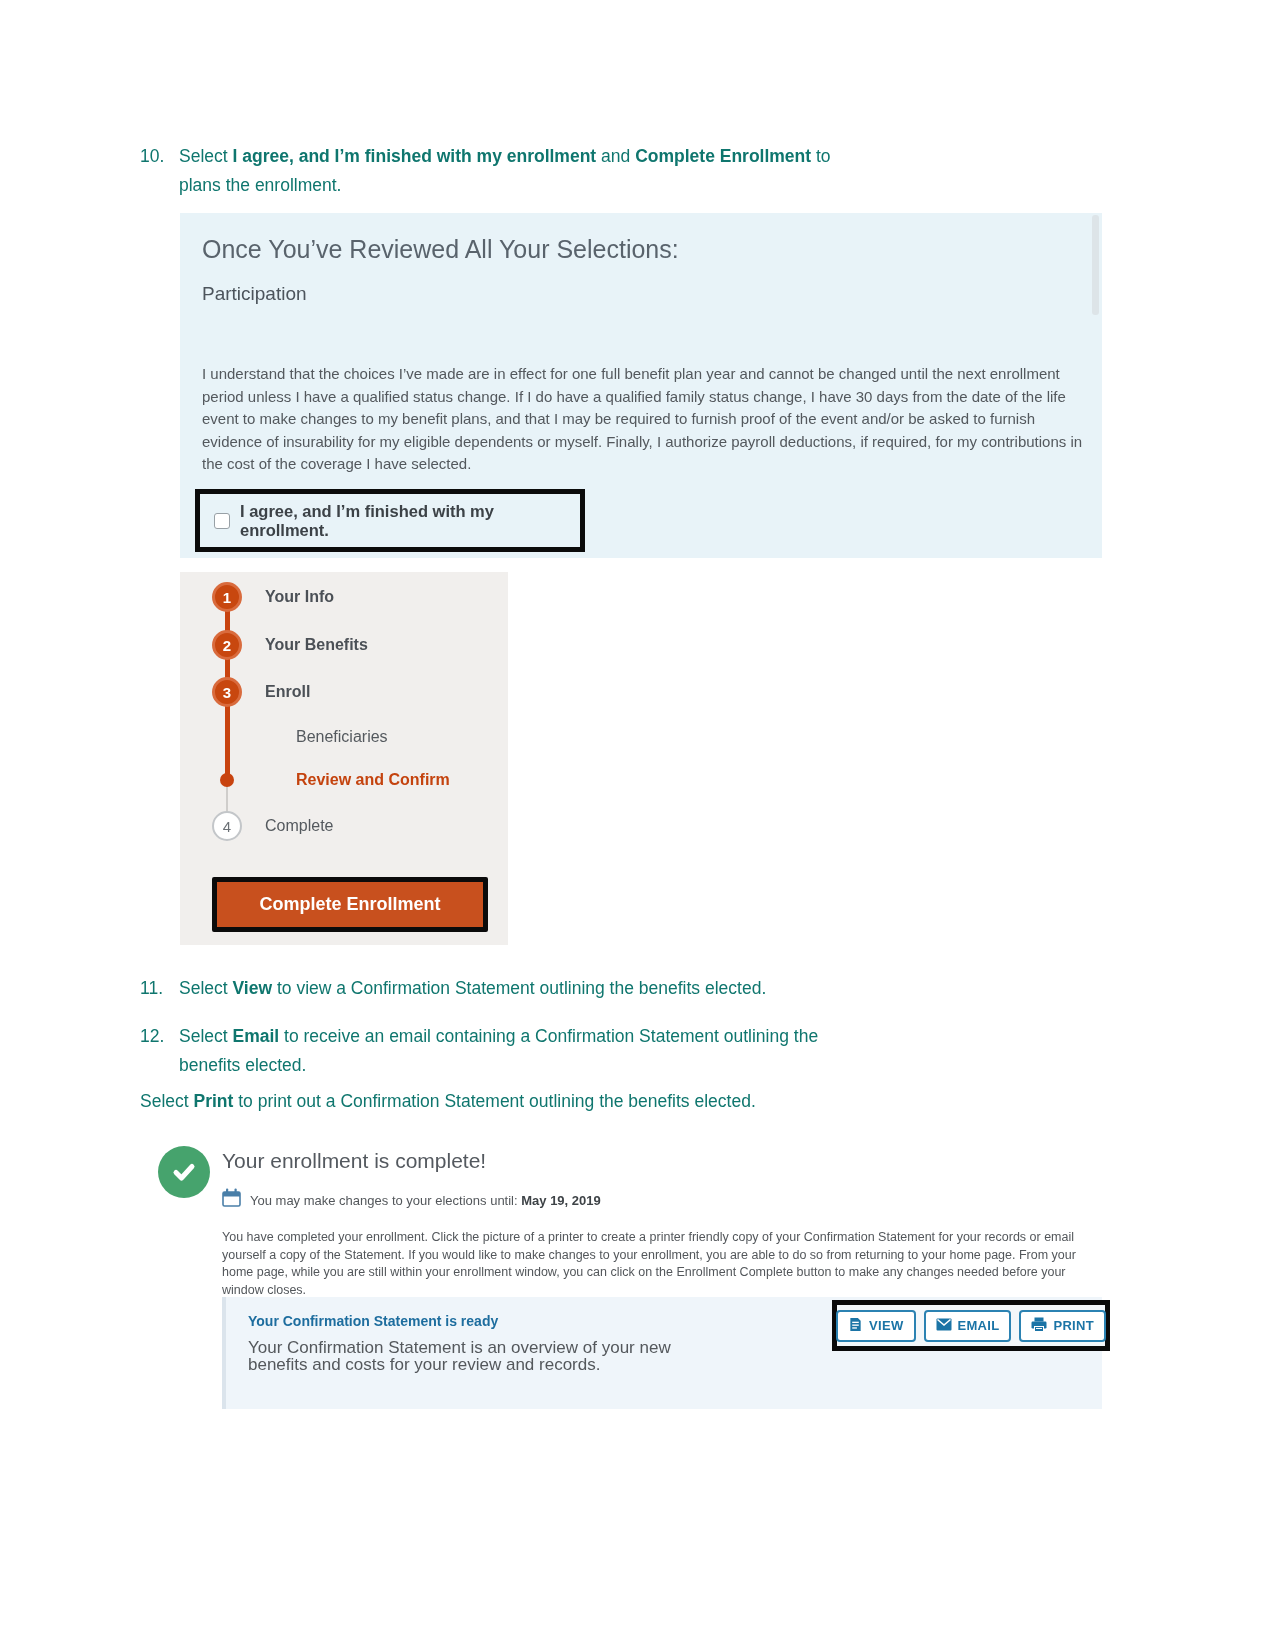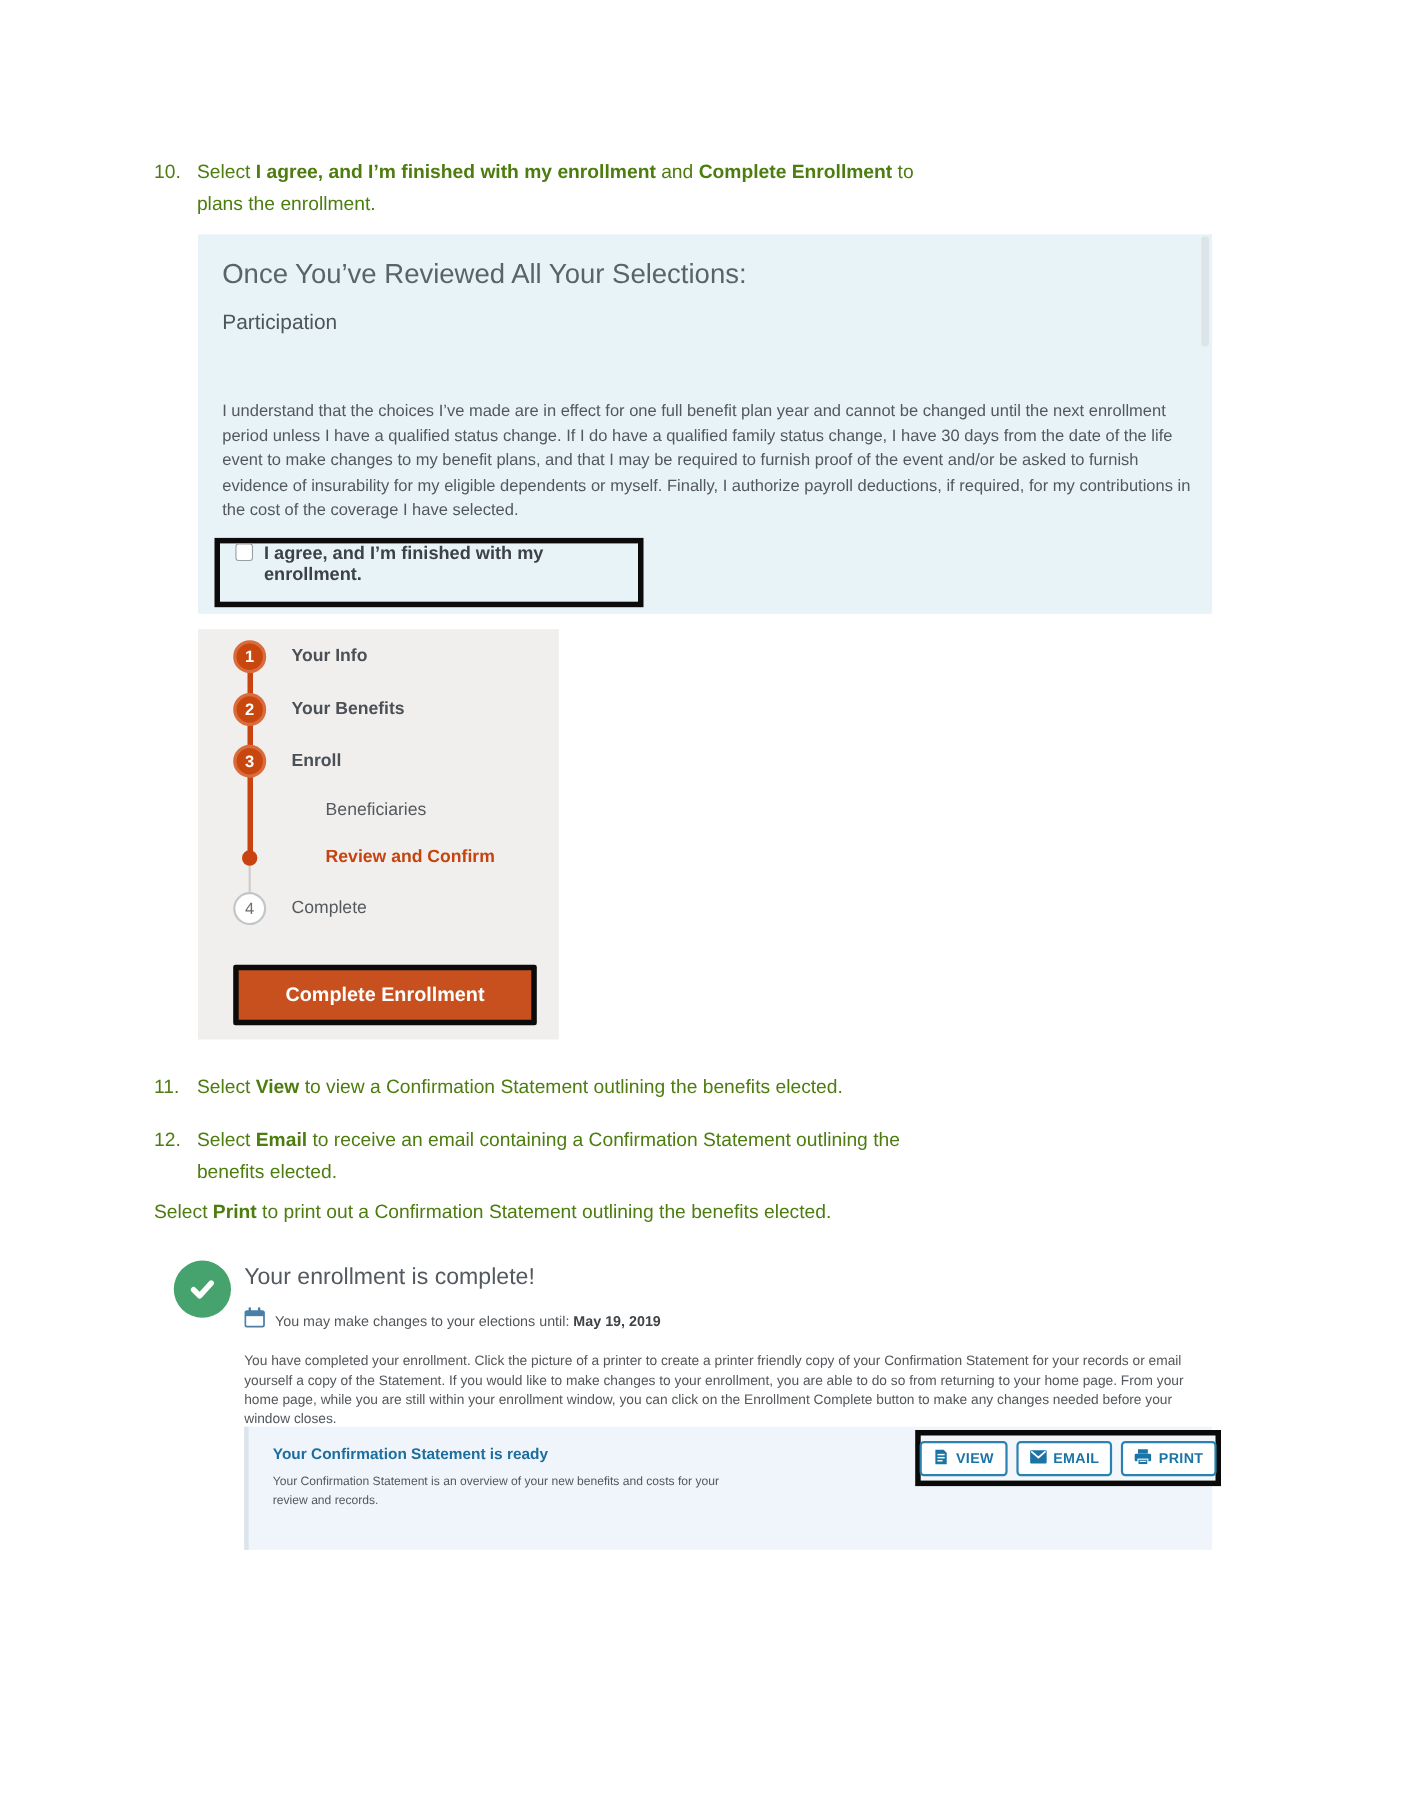--- a/index.html
+++ b/index.html
@@ -6,21 +6,21 @@
   html,body { background:#ffffff; }
   .page {
     position: relative;
     width: 1275px; height: 1650px;
     background: #ffffff;
     font-family: "Liberation Sans", sans-serif;
     color: #242424;
     overflow: hidden;
   }
   
-  .doc-item { position: absolute; font-size: 17.5px; line-height: 29px; color: #4d7c0f; }
+  .doc-item { position: absolute; font-size: 17.5px; line-height: 29px; color: #0f766e; }
   .doc-item .num { position: absolute; left: 0; top: 0; }
   .doc-item .txt { display: block; margin-left: 39px; }
   .doc-item.no-num .txt { margin-left: 0; }
   .doc-b { font-weight: 700; }
   
   .review-panel {
     position: absolute; left: 180px; top: 213px; width: 922px; height: 345px;
     background: #e8f3f8;
   }
   .review-title { position: absolute; left: 22px; top: 22px; font-size: 25px; color: #59636c; font-weight: 400; }
@@ -28,21 +28,21 @@
   .review-disclaimer {
     position: absolute; left: 22px; top: 150px; width: 884px;
     font-size: 15px; line-height: 22.5px; color: #53585d;
   }
   .panel1-scrollbar {
     position: absolute; right: 3px; top: 2px; width: 7px; height: 100px;
     background: #dde4e8; border-radius: 3px;
   }
   .agree-box {
     position: absolute; left: 15px; top: 276px; width: 390px; height: 63px;
-    border: 5px solid #0b0b0b; display: flex; padding-left: 14px;
+    border: 5px solid #0b0b0b; display: flex; align-items: center; padding-left: 14px;
   }
   .agree-checkbox {
     width: 16px; height: 16px; background: #ffffff; border: 1px solid #98a0a6;
     border-radius: 3px; flex: 0 0 auto;
   }
   .agree-label { margin-left: 10px; font-size: 16.5px; font-weight: 700; color: #3c4247; }
   
   .stepper-panel {
     position: absolute; left: 180px; top: 572px; width: 328px; height: 373px;
     background: #f1efed;
@@ -89,21 +89,21 @@
     position: absolute; left: 222px; top: 1229px; width: 878px;
     font-size: 12.5px; line-height: 17.5px; color: #53575b;
   }
   .statement-panel {
     position: absolute; left: 222px; top: 1297px; width: 880px; height: 112px;
     background: #eff5fa; border-left: 4px solid #dbe4ec;
   }
   .statement-title { position: absolute; left: 22px; top: 16px; font-size: 14px; font-weight: 700; color: #1d6d9e; }
   .statement-desc {
     position: absolute; left: 22px; top: 42px; width: 430px;
-    font-size: 11px; line-height: 17px; color: #54585c;
+    font-size: 17px; line-height: 17px; color: #54585c;
   }
   .buttons-box {
     position: absolute; left: 832px; top: 1300px; width: 278px; height: 51px;
     border: 5px solid #0a0a0a; background: #f3f7fa;
     display: flex; align-items: center; justify-content: center; gap: 8px;
   }
   .stmt-btn {
     height: 32px; padding: 0 10px; background: #ffffff;
     border: 2px solid #2b82b2; border-radius: 4px;
     color: #1b74a6; font-size: 13px; font-weight: 700; letter-spacing: 0.3px;

